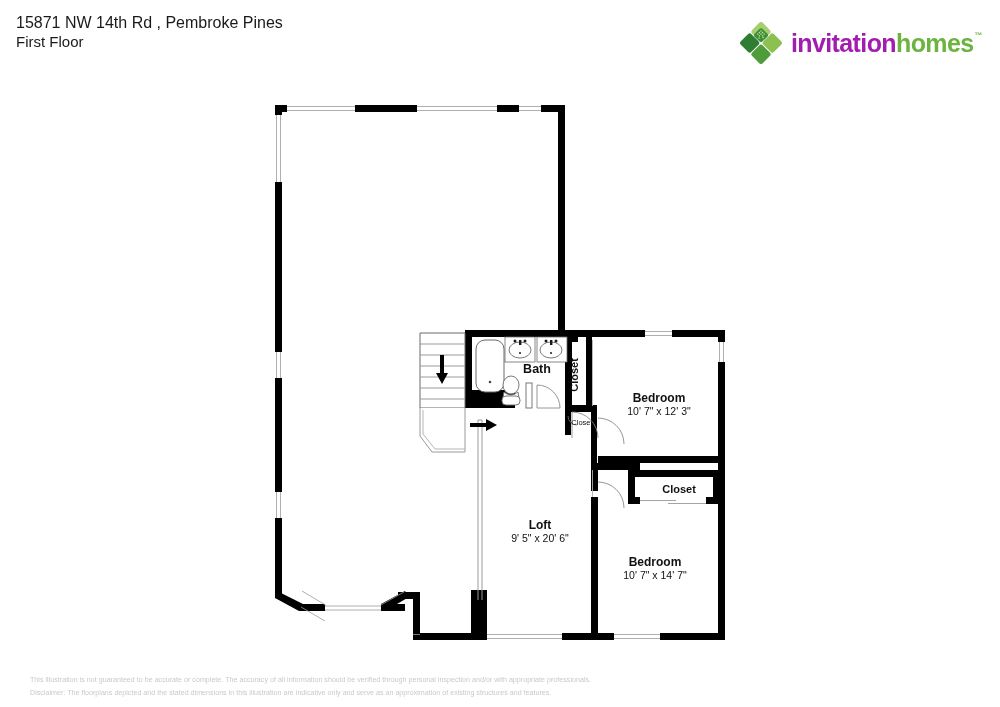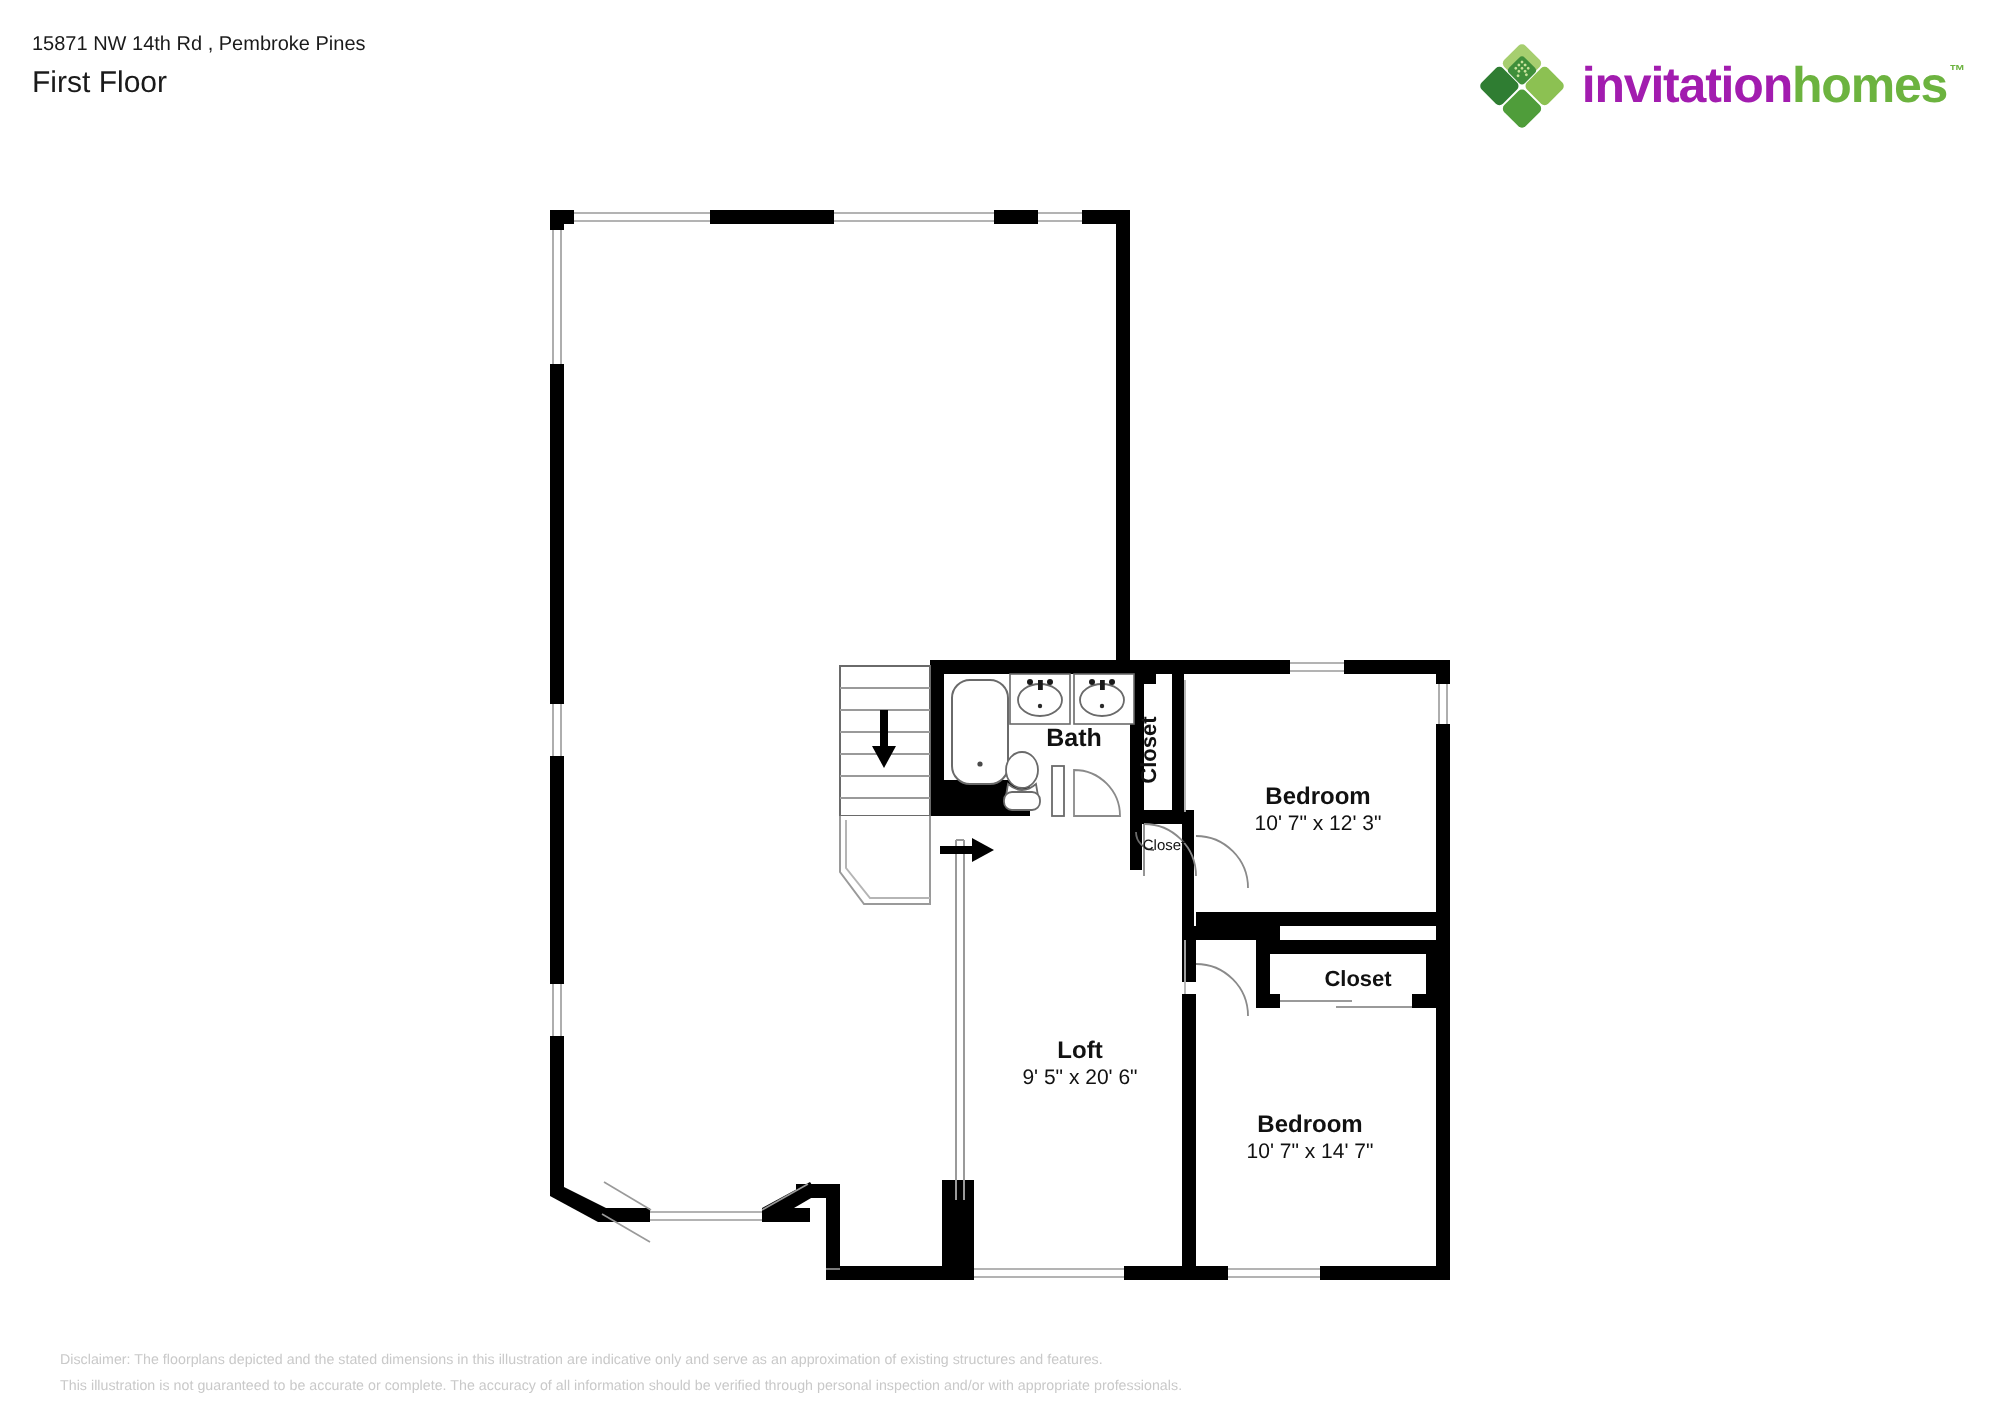--- a/index.html
+++ b/index.html
@@ -24,21 +24,21 @@
     width: 1000px;
     height: 80px;
   }
   #address-block {
     position: absolute;
     left: 16px;
     top: 13px;
     line-height: 19px;
   }
   #address-line {
-    font-size: 10px;
+    font-size: 16px;
     color: #1a1a1a;
     white-space: nowrap;
   }
   #floor-line {
     font-size: 15px;
     color: #1a1a1a;
     white-space: nowrap;
   }
 
   
@@ -347,15 +347,15 @@
 
       <text x="578" y="375" text-anchor="middle" font-size="11" font-weight="bold" fill="#111111" transform="rotate(-90 578 375)">Closet</text>
 
       <text x="582" y="425" text-anchor="middle" font-size="7.5" fill="#111111">Closet</text>
     </g>
 
   </svg>
 </div>
 
 <div id="disclaimer">
+  <div class="disclaimer-line">This illustration is not guaranteed to be accurate or complete. The accuracy of all information should be verified through personal inspection and/or with appropriate professionals.</div>
   <div class="disclaimer-line">Disclaimer: The floorplans depicted and the stated dimensions in this illustration are indicative only and serve as an approximation of existing structures and features.</div>
-  <div class="disclaimer-line">This illustration is not guaranteed to be accurate or complete. The accuracy of all information should be verified through personal inspection and/or with appropriate professionals.</div>
 </div>
 
 </body></html>

